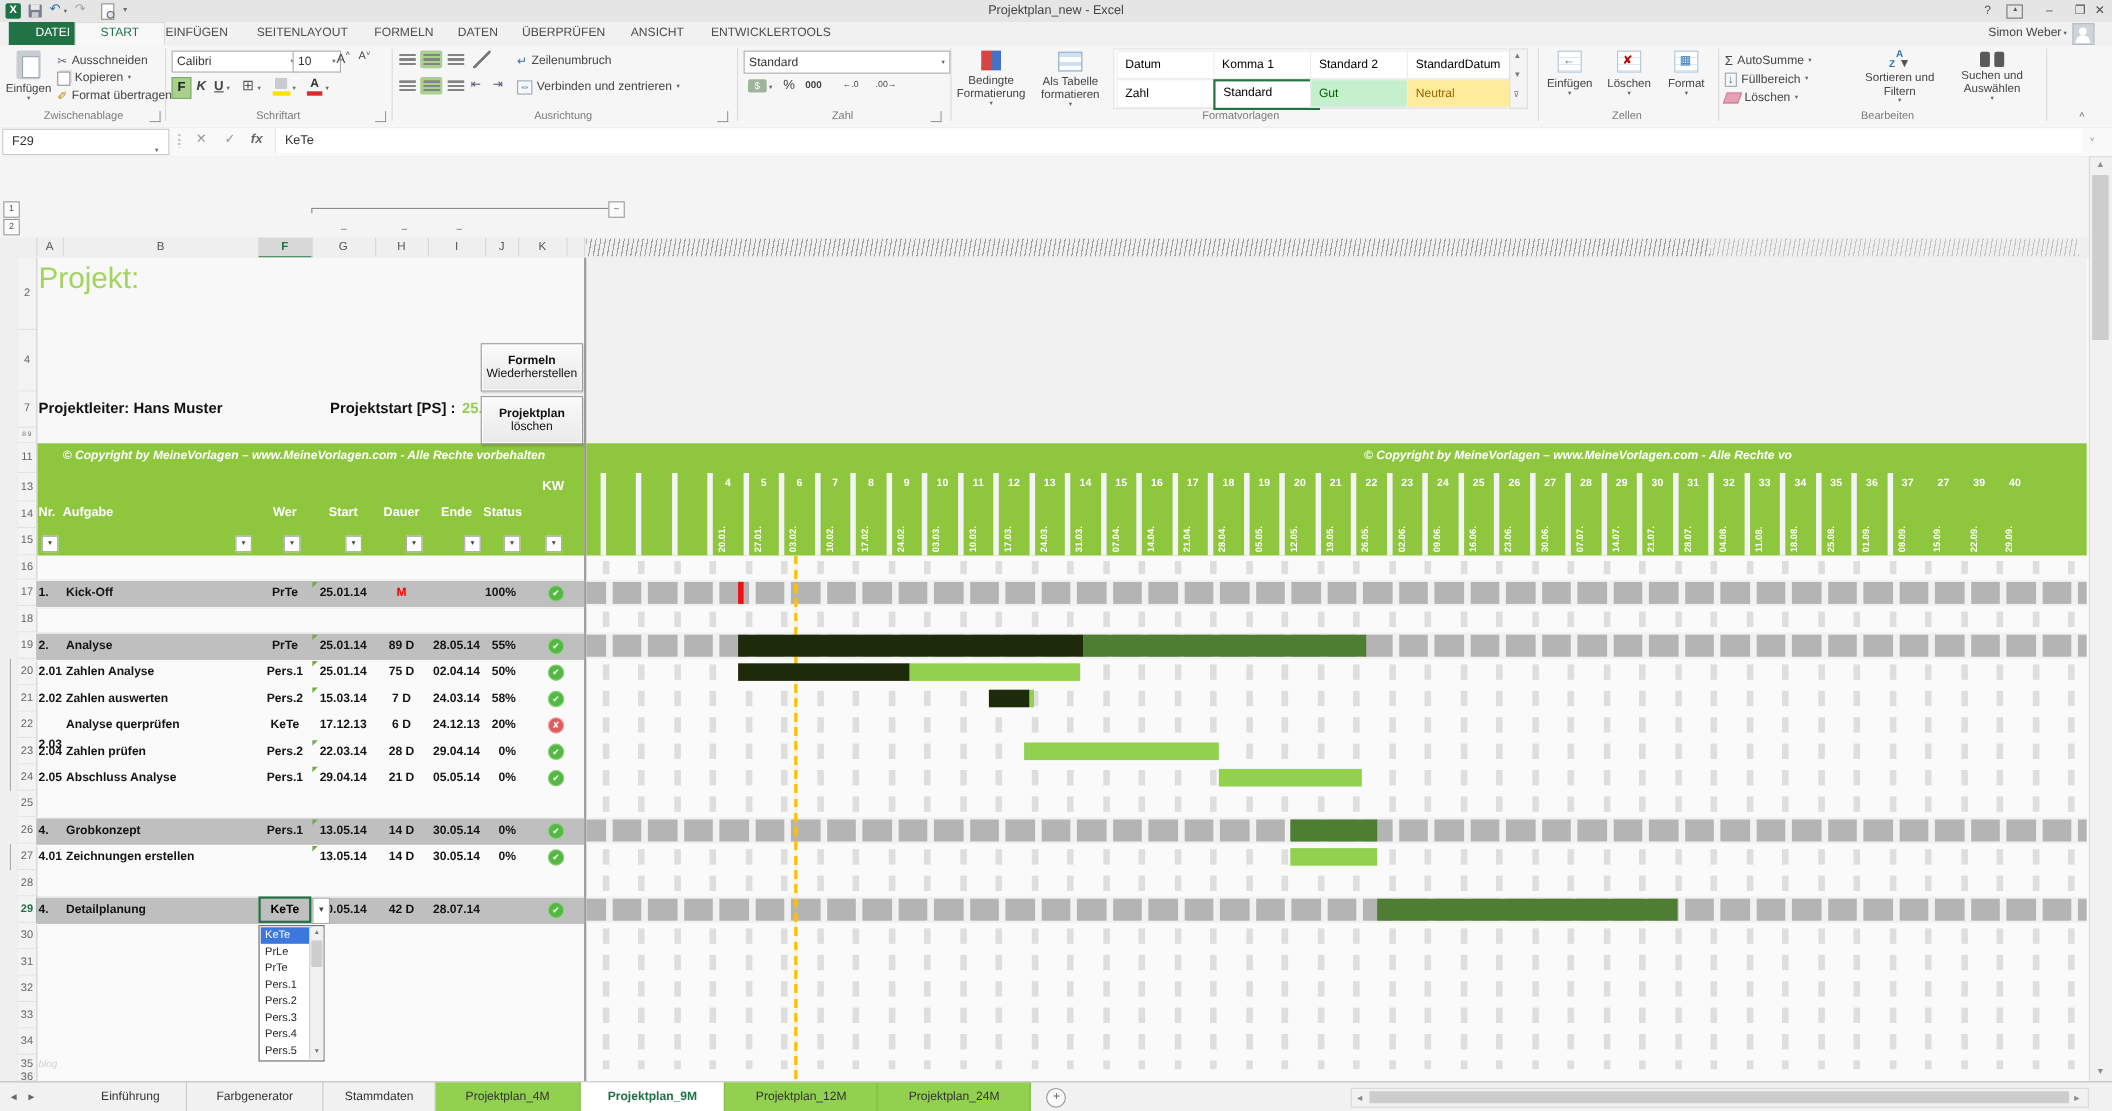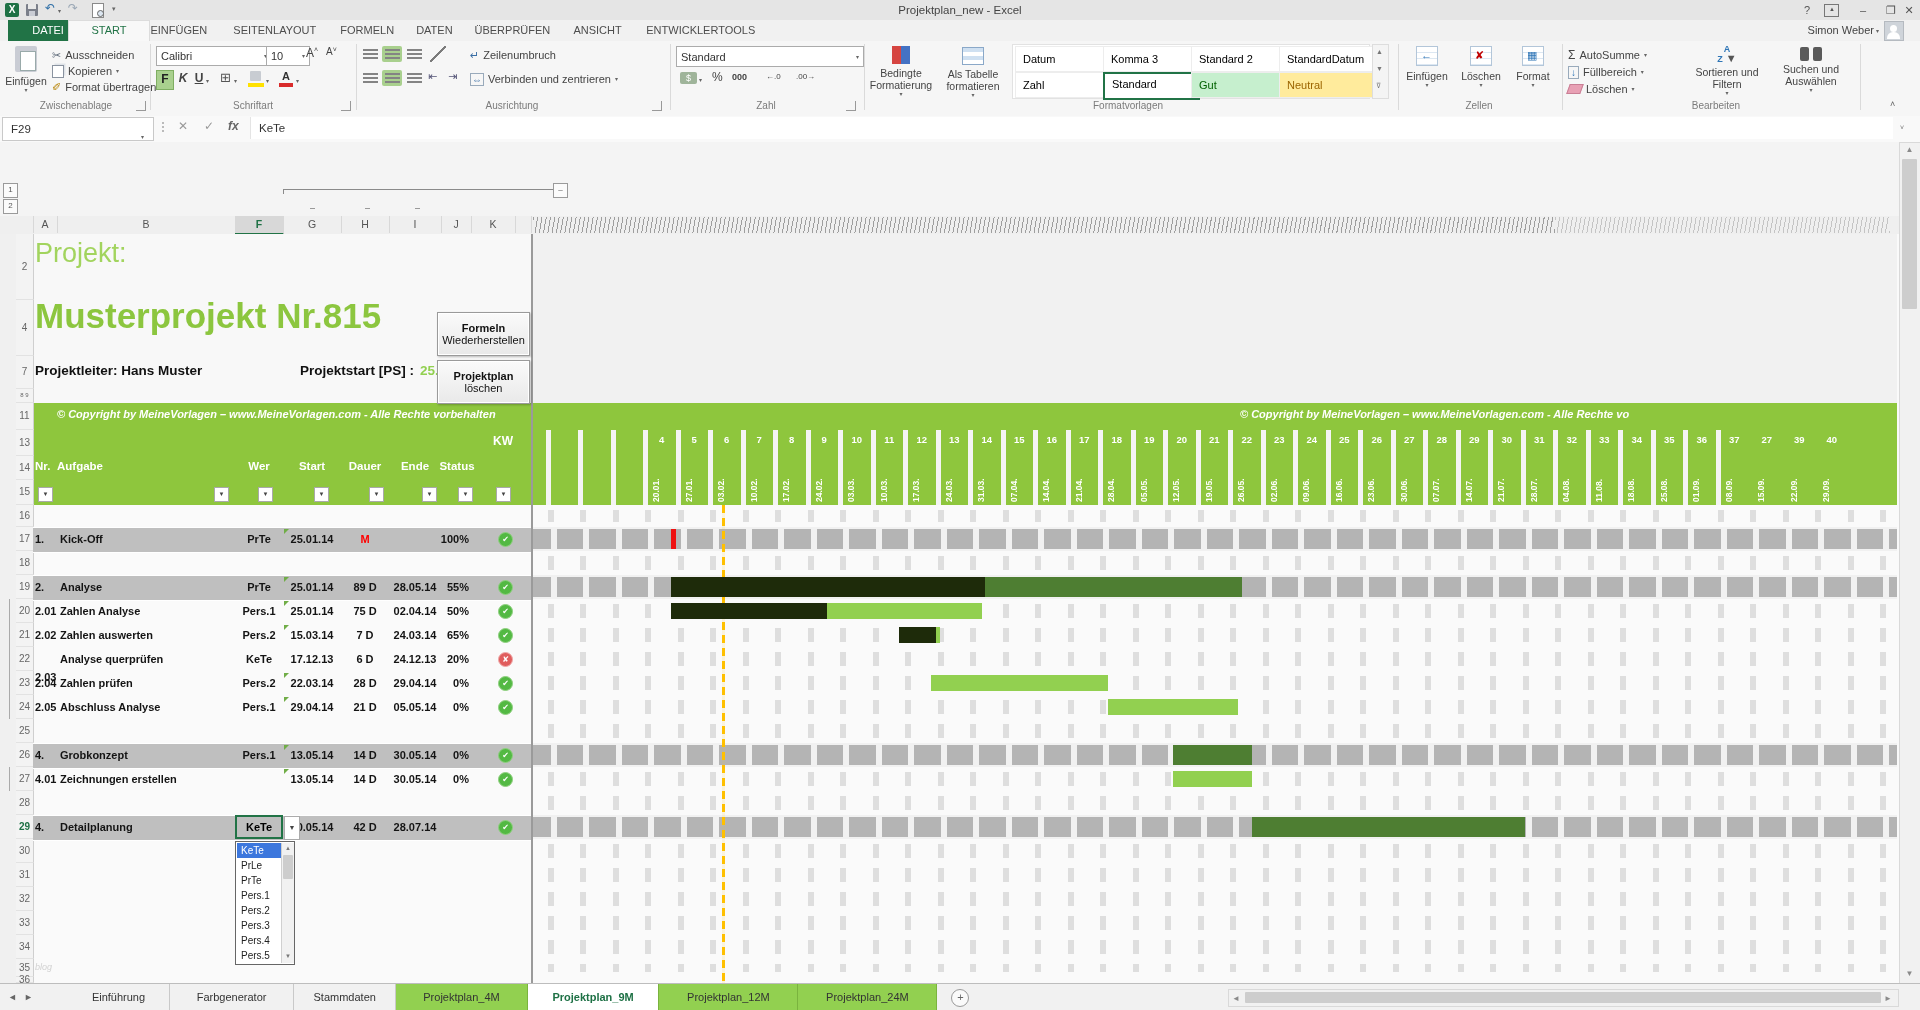--- a/index.html
+++ b/index.html
@@ -207,21 +207,21 @@
         <span class="arw">▾</span>
       </div>
       <div class="abs bigbtn" style="left: 938px; top: 3px; width: 70px; height: 64px;">
         <div style="width: 20px; height: 16px; margin-top: 3px; border: 1px solid rgb(138, 168, 200); background: repeating-linear-gradient(rgb(207, 224, 241) 0px, rgb(207, 224, 241) 4px, rgb(255, 255, 255) 4px, rgb(255, 255, 255) 8px);"></div>
         <span style="margin-top: 3px;">Als Tabelle</span>
         <span>formatieren</span>
         <span class="arw">▾</span>
       </div>
       <div class="abs" style="left: 1012px; top: 3px; width: 356px; height: 53px; background: rgb(255, 255, 255); border: 1px solid rgb(226, 226, 226);">
         <div class="abs stylecell" style="left: 2px; top: 1px; width: 86px;">Datum</div>
-        <div class="abs stylecell" style="left: 90px; top: 1px; width: 86px;">Komma 3</div>
+        <div class="abs stylecell" style="left: 90px; top: 1px; width: 86px;">Komma 1</div>
         <div class="abs stylecell" style="left: 178px; top: 1px; width: 86px;">Standard 2</div>
         <div class="abs stylecell" style="left: 266px; top: 1px; width: 86px;">StandardDatum</div>
         <div class="abs stylecell" style="left: 2px; top: 27px; width: 86px;">Zahl</div>
         <div class="abs stylecell" style="left: 90px; top: 27px; width: 86px; border: 2px solid rgb(33, 115, 70); line-height: 21px;">Standard</div>
         <div class="abs stylecell" style="left: 178px; top: 27px; width: 86px; background: rgb(198, 239, 206); color: rgb(0, 97, 0);">Gut</div>
         <div class="abs stylecell" style="left: 266px; top: 27px; width: 86px; background: rgb(255, 235, 156); color: rgb(156, 101, 0);">Neutral</div>
       </div>
       <div class="abs" style="left: 1372px; top: 3px; width: 15px; height: 53px; background: rgb(244, 244, 244); border: 1px solid rgb(221, 221, 221);">
         <div class="abs" style="left: 3px; top: 3px; font-size: 7px; color: rgb(119, 119, 119);">▲</div>
         <div class="abs" style="left: 3px; top: 20px; font-size: 7px; color: rgb(119, 119, 119);">▼</div>
@@ -1365,21 +1365,20 @@
         <div class="abs" style="left: 293.752px; top: 369px; width: 155.537px; height: 16px; background: rgb(146, 208, 80); z-index: 5;"></div>
         <div class="abs" style="left: 365.717px; top: 393px; width: 37.6075px; height: 16px; background: rgb(30, 43, 10); z-index: 5;"></div>
         <div class="abs" style="left: 403.324px; top: 393px; width: 4.17861px; height: 16px; background: rgb(146, 208, 80); z-index: 5;"></div>
         <div class="abs" style="left: 398.217px; top: 441px; width: 176.43px; height: 16px; background: rgb(146, 208, 80); z-index: 5;"></div>
         <div class="abs" style="left: 574.647px; top: 465px; width: 130.001px; height: 16px; background: rgb(146, 208, 80); z-index: 5;"></div>
         <div class="abs" style="left: 639.648px; top: 511px; width: 78.9293px; height: 20px; background: rgb(78, 126, 50); z-index: 5;"></div>
         <div class="abs" style="left: 639.648px; top: 537px; width: 78.9293px; height: 16px; background: rgb(146, 208, 80); z-index: 5;"></div>
         <div class="abs" style="left: 718.577px; top: 583px; width: 273.931px; height: 20px; background: rgb(78, 126, 50); z-index: 5;"></div>
       </div>
       <div class="abs" style="left: 35px; top: 4px; font-size: 27px; color: rgb(162, 212, 94); font-family: &quot;Liberation Sans&quot;, sans-serif;">Projekt:</div>
-      <div class="abs" style="left: 35px; top: 62px; font-size: 35px; font-weight: bold; color: rgb(140, 198, 63);">Musterprojekt Nr.815</div>
       <div class="abs" style="left: 35px; top: 129px; font-size: 13.5px; font-weight: bold; color: rgb(17, 17, 17);">Projektleiter: Hans Muster</div>
       <div class="abs" style="left: 300px; top: 129px; font-size: 13.5px; font-weight: bold; color: rgb(17, 17, 17);">Projektstart [PS] :</div>
       <div class="abs" style="left: 420px; top: 129px; font-size: 13.5px; font-weight: bold; color: rgb(146, 208, 80);">25.01.14</div>
       <div class="abs hbtn" style="left: 437px; top: 78px; width: 91px; height: 42px; display: flex; flex-direction: column; justify-content: center; font-size: 11px;">
         <div style="font-weight: bold;">Formeln</div>
         <div style="font-weight: normal;">Wiederherstellen</div>
       </div>
       <div class="abs hbtn" style="left: 437px; top: 126px; width: 91px; height: 42px; display: flex; flex-direction: column; justify-content: center; font-size: 11px;">
         <div style="font-weight: bold;">Projektplan</div>
         <div style="font-weight: normal;">löschen</div>
@@ -1431,21 +1430,21 @@
       <div class="abs task" style="left: 389px; top: 365px; width: 52px; line-height: 24px; text-align: center;">02.04.14</div>
       <div class="abs task" style="left: 437px; top: 365px; width: 32px; line-height: 24px; text-align: right;">50%</div>
       <div class="abs okic" style="left: 498px; top: 370px;">✔</div>
       <div class="abs gmark" style="left: 284px; top: 367px;"></div>
       <div class="abs task" style="left: 35px; top: 389px; width: 26px; line-height: 24px; text-align: left;">2.02</div>
       <div class="abs task" style="left: 60px; top: 389px; width: 175px; line-height: 24px; text-align: left;">Zahlen auswerten</div>
       <div class="abs task" style="left: 235px; top: 389px; width: 48px; line-height: 24px; text-align: center;">Pers.2</div>
       <div class="abs task" style="left: 283px; top: 389px; width: 58px; line-height: 24px; text-align: center;">15.03.14</div>
       <div class="abs task" style="left: 341px; top: 389px; width: 48px; line-height: 24px; text-align: center;">7 D</div>
       <div class="abs task" style="left: 389px; top: 389px; width: 52px; line-height: 24px; text-align: center;">24.03.14</div>
-      <div class="abs task" style="left: 437px; top: 389px; width: 32px; line-height: 24px; text-align: right;">65%</div>
+      <div class="abs task" style="left: 437px; top: 389px; width: 32px; line-height: 24px; text-align: right;">58%</div>
       <div class="abs okic" style="left: 498px; top: 394px;">✔</div>
       <div class="abs gmark" style="left: 284px; top: 391px;"></div>
       <div class="abs task" style="left: 35px; top: 431px; width: 26px; line-height: 24px; text-align: left;">2.03</div>
       <div class="abs task" style="left: 60px; top: 413px; width: 175px; line-height: 24px; text-align: left;">Analyse querprüfen</div>
       <div class="abs task" style="left: 235px; top: 413px; width: 48px; line-height: 24px; text-align: center;">KeTe</div>
       <div class="abs task" style="left: 283px; top: 413px; width: 58px; line-height: 24px; text-align: center;">17.12.13</div>
       <div class="abs task" style="left: 341px; top: 413px; width: 48px; line-height: 24px; text-align: center;">6 D</div>
       <div class="abs task" style="left: 389px; top: 413px; width: 52px; line-height: 24px; text-align: center;">24.12.13</div>
       <div class="abs task" style="left: 437px; top: 413px; width: 32px; line-height: 24px; text-align: right;">20%</div>
       <div class="abs failic" style="left: 498px; top: 418px;">✘</div>

